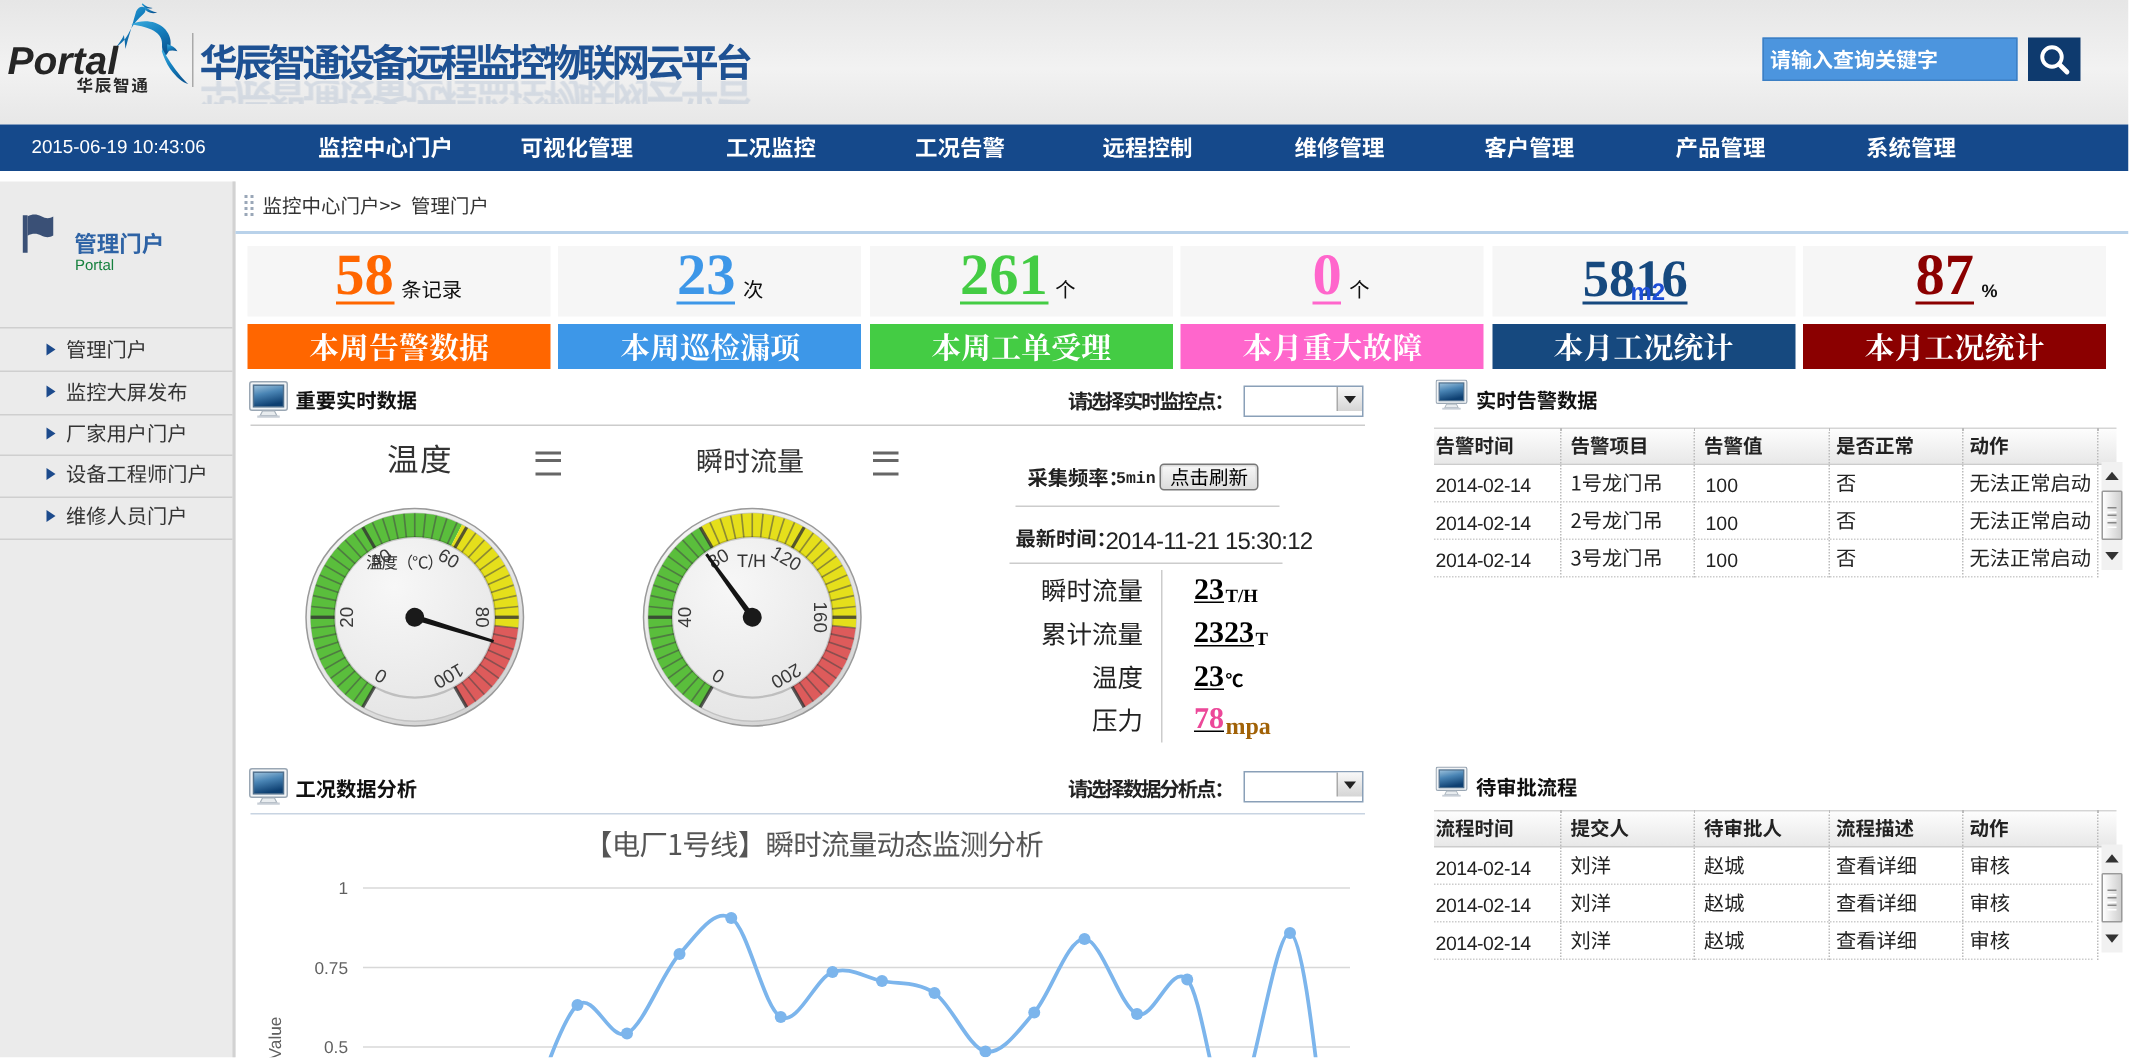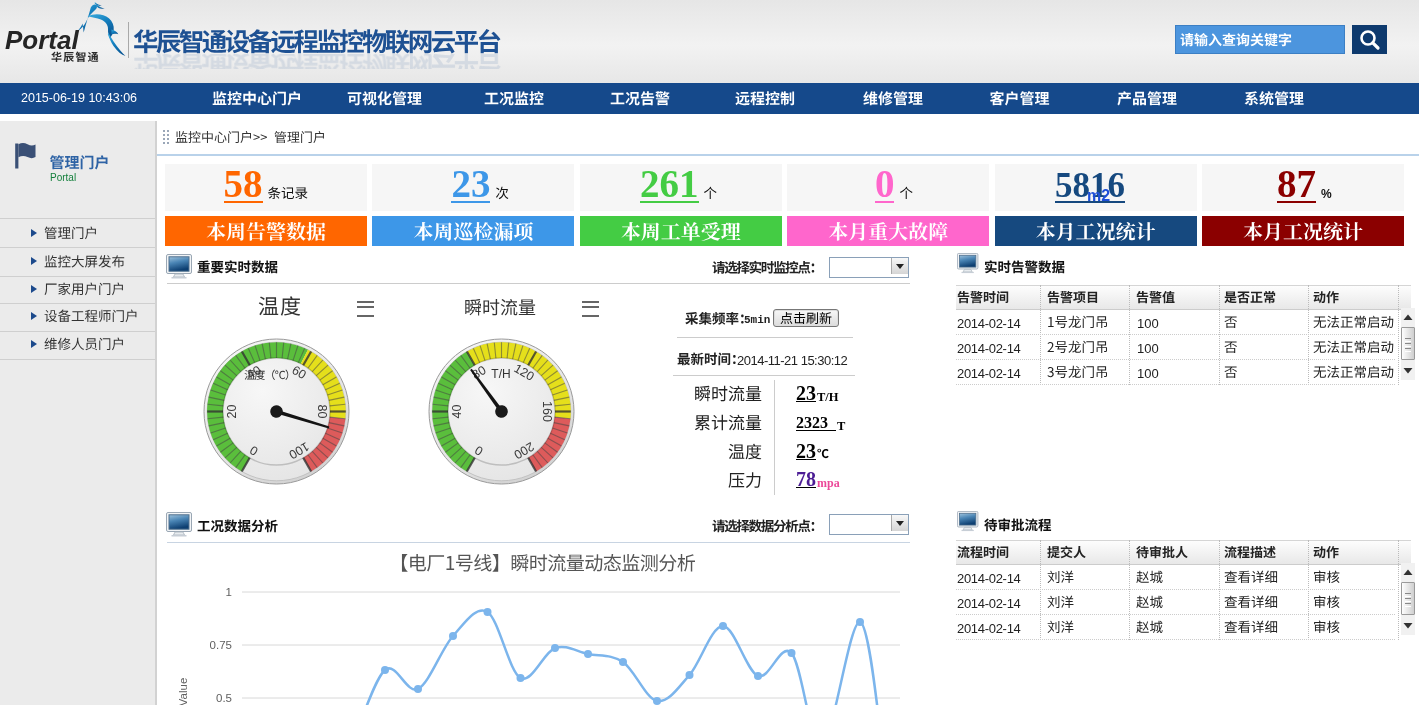--- a/index.html
+++ b/index.html
@@ -125,26 +125,26 @@
       <rect x="5.5" y="23" width="15" height="1.5" fill="#c7ced6"></rect>
     </svg></div>
 <div style="position:absolute;left:957px;top:511px;z-index:6"><svg width="22.14" height="20.5" viewBox="0 0 27 25">
       <rect x="0.5" y="0.5" width="25" height="19" rx="1.5" fill="#f2f4f6" stroke="#9aa7b4"></rect>
       <rect x="3" y="2.8" width="20" height="14.4" fill="url(#scr)" stroke="#51718e" stroke-width="1"></rect>
       <path d="M9 20 L17 20 L18.5 23 L7.5 23 Z" fill="#e8ecef" stroke="#a8b2bc" stroke-width="0.8"></path>
       <rect x="5.5" y="23" width="15" height="1.5" fill="#c7ced6"></rect>
     </svg></div>
 <div class="abs" style="left:796px;top:385.5px;width:20px;font-family:'Liberation Serif',serif;font-weight:bold;font-size:20px;color:#000;border-bottom:1.5px solid #000;line-height:15px;z-index:6">23</div>
 <div class="abs" style="left:817px;top:389.5px;font-family:'Liberation Serif',serif;font-weight:bold;font-size:12.5px;color:#000;z-index:6">T/H</div>
-<div class="abs" style="left:796px;top:414.5px;width:40px;font-family:'Liberation Serif',serif;font-weight:bold;font-size:16px;color:#000;border-bottom:1.5px solid #000;line-height:15px;z-index:6">2323</div>
+<div class="abs" style="left:796px;top:414.5px;width:40px;font-family:'Liberation Serif',serif;font-weight:bold;font-size:20px;color:#000;border-bottom:1.5px solid #000;line-height:15px;z-index:6">2323</div>
 <div class="abs" style="left:837px;top:418.5px;font-family:'Liberation Serif',serif;font-weight:bold;font-size:12.5px;color:#000;z-index:6">T</div>
 <div class="abs" style="left:796px;top:443.5px;width:20px;font-family:'Liberation Serif',serif;font-weight:bold;font-size:20px;color:#000;border-bottom:1.5px solid #000;line-height:15px;z-index:6">23</div>
-<div class="abs" style="left:796px;top:472px;width:20px;font-family:'Liberation Serif',serif;font-weight:bold;font-size:20px;color:#4c1d95;border-bottom:1.5px solid #000;line-height:15px;z-index:6">78</div>
-<div class="abs" style="left:817px;top:476px;font-family:'Liberation Serif',serif;font-weight:bold;font-size:12px;color:#ec4899;z-index:6">mpa</div>
-<div class="abs" style="left:737px;top:353px;font-size:13px;letter-spacing:-0.5px;color:#222;z-index:6">2014-11-21 15:30:12</div>
+<div class="abs" style="left:796px;top:472px;width:20px;font-family:'Liberation Serif',serif;font-weight:bold;font-size:20px;color:#ec4899;border-bottom:1.5px solid #000;line-height:15px;z-index:6">78</div>
+<div class="abs" style="left:817px;top:476px;font-family:'Liberation Serif',serif;font-weight:bold;font-size:16px;color:#a16207;z-index:6">mpa</div>
+<div class="abs" style="left:737px;top:353px;font-size:16px;letter-spacing:-0.5px;color:#222;z-index:6">2014-11-21 15:30:12</div>
 <div class="abs" style="left:744px;top:314px;font-family:'Liberation Mono',monospace;font-weight:bold;font-size:11px;color:#222;z-index:6">5min</div>
 <div class="abs" style="left:956px;top:285px;width:455px;height:25px;background:url(#) ,linear-gradient(#fdfdfd,#e8e8e8);border-top:1px solid #d5d5d5;border-bottom:1px solid #ccc;box-sizing:border-box"></div>
 <div class="abs" style="left:1040px;top:285px;width:1px;height:100px;border-left:1px dotted #bbb"></div>
 <div class="abs" style="left:1129px;top:285px;width:1px;height:100px;border-left:1px dotted #bbb"></div>
 <div class="abs" style="left:1219px;top:285px;width:1px;height:100px;border-left:1px dotted #bbb"></div>
 <div class="abs" style="left:1308px;top:285px;width:1px;height:100px;border-left:1px dotted #bbb"></div>
 <div class="abs" style="left:1398px;top:285px;width:1px;height:100px;border-left:1px dotted #bbb"></div>
 <div class="abs" style="left:956px;top:334px;width:439px;height:1px;border-top:1px dotted #ccc"></div>
 <div class="abs" style="left:956px;top:359px;width:439px;height:1px;border-top:1px dotted #ccc"></div>
 <div class="abs" style="left:956px;top:384px;width:439px;height:1px;border-top:1px dotted #ccc"></div>

